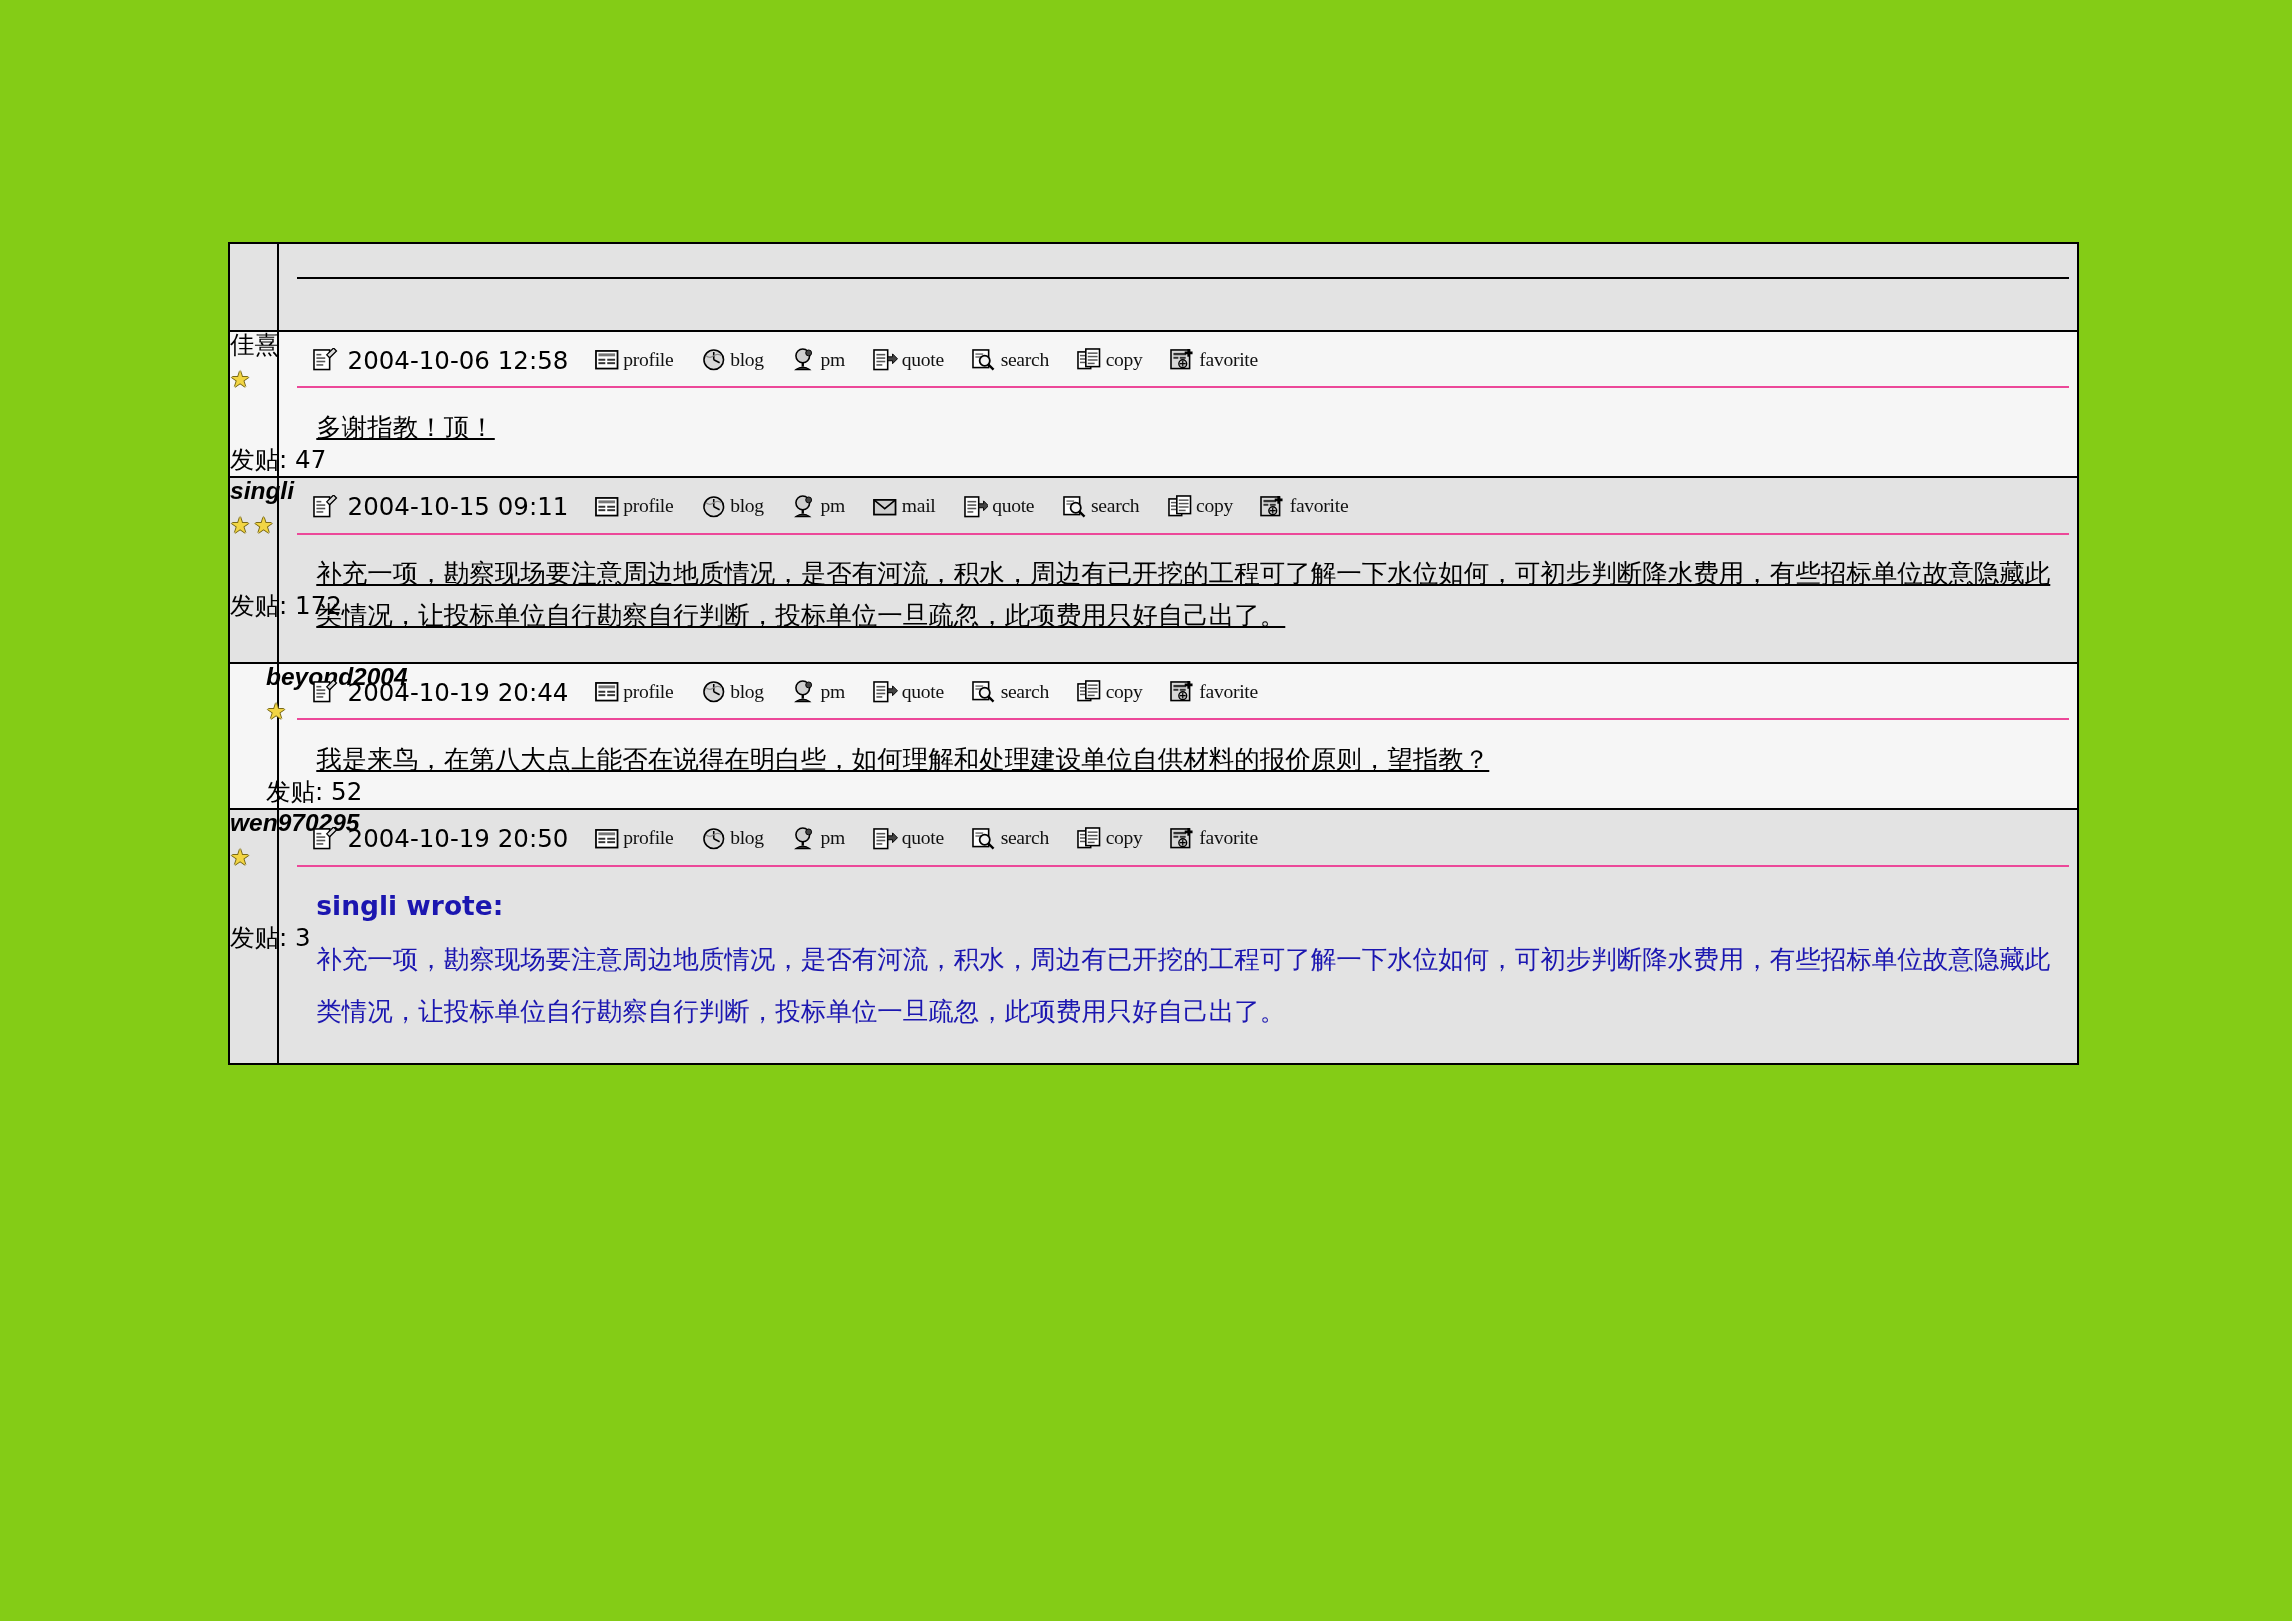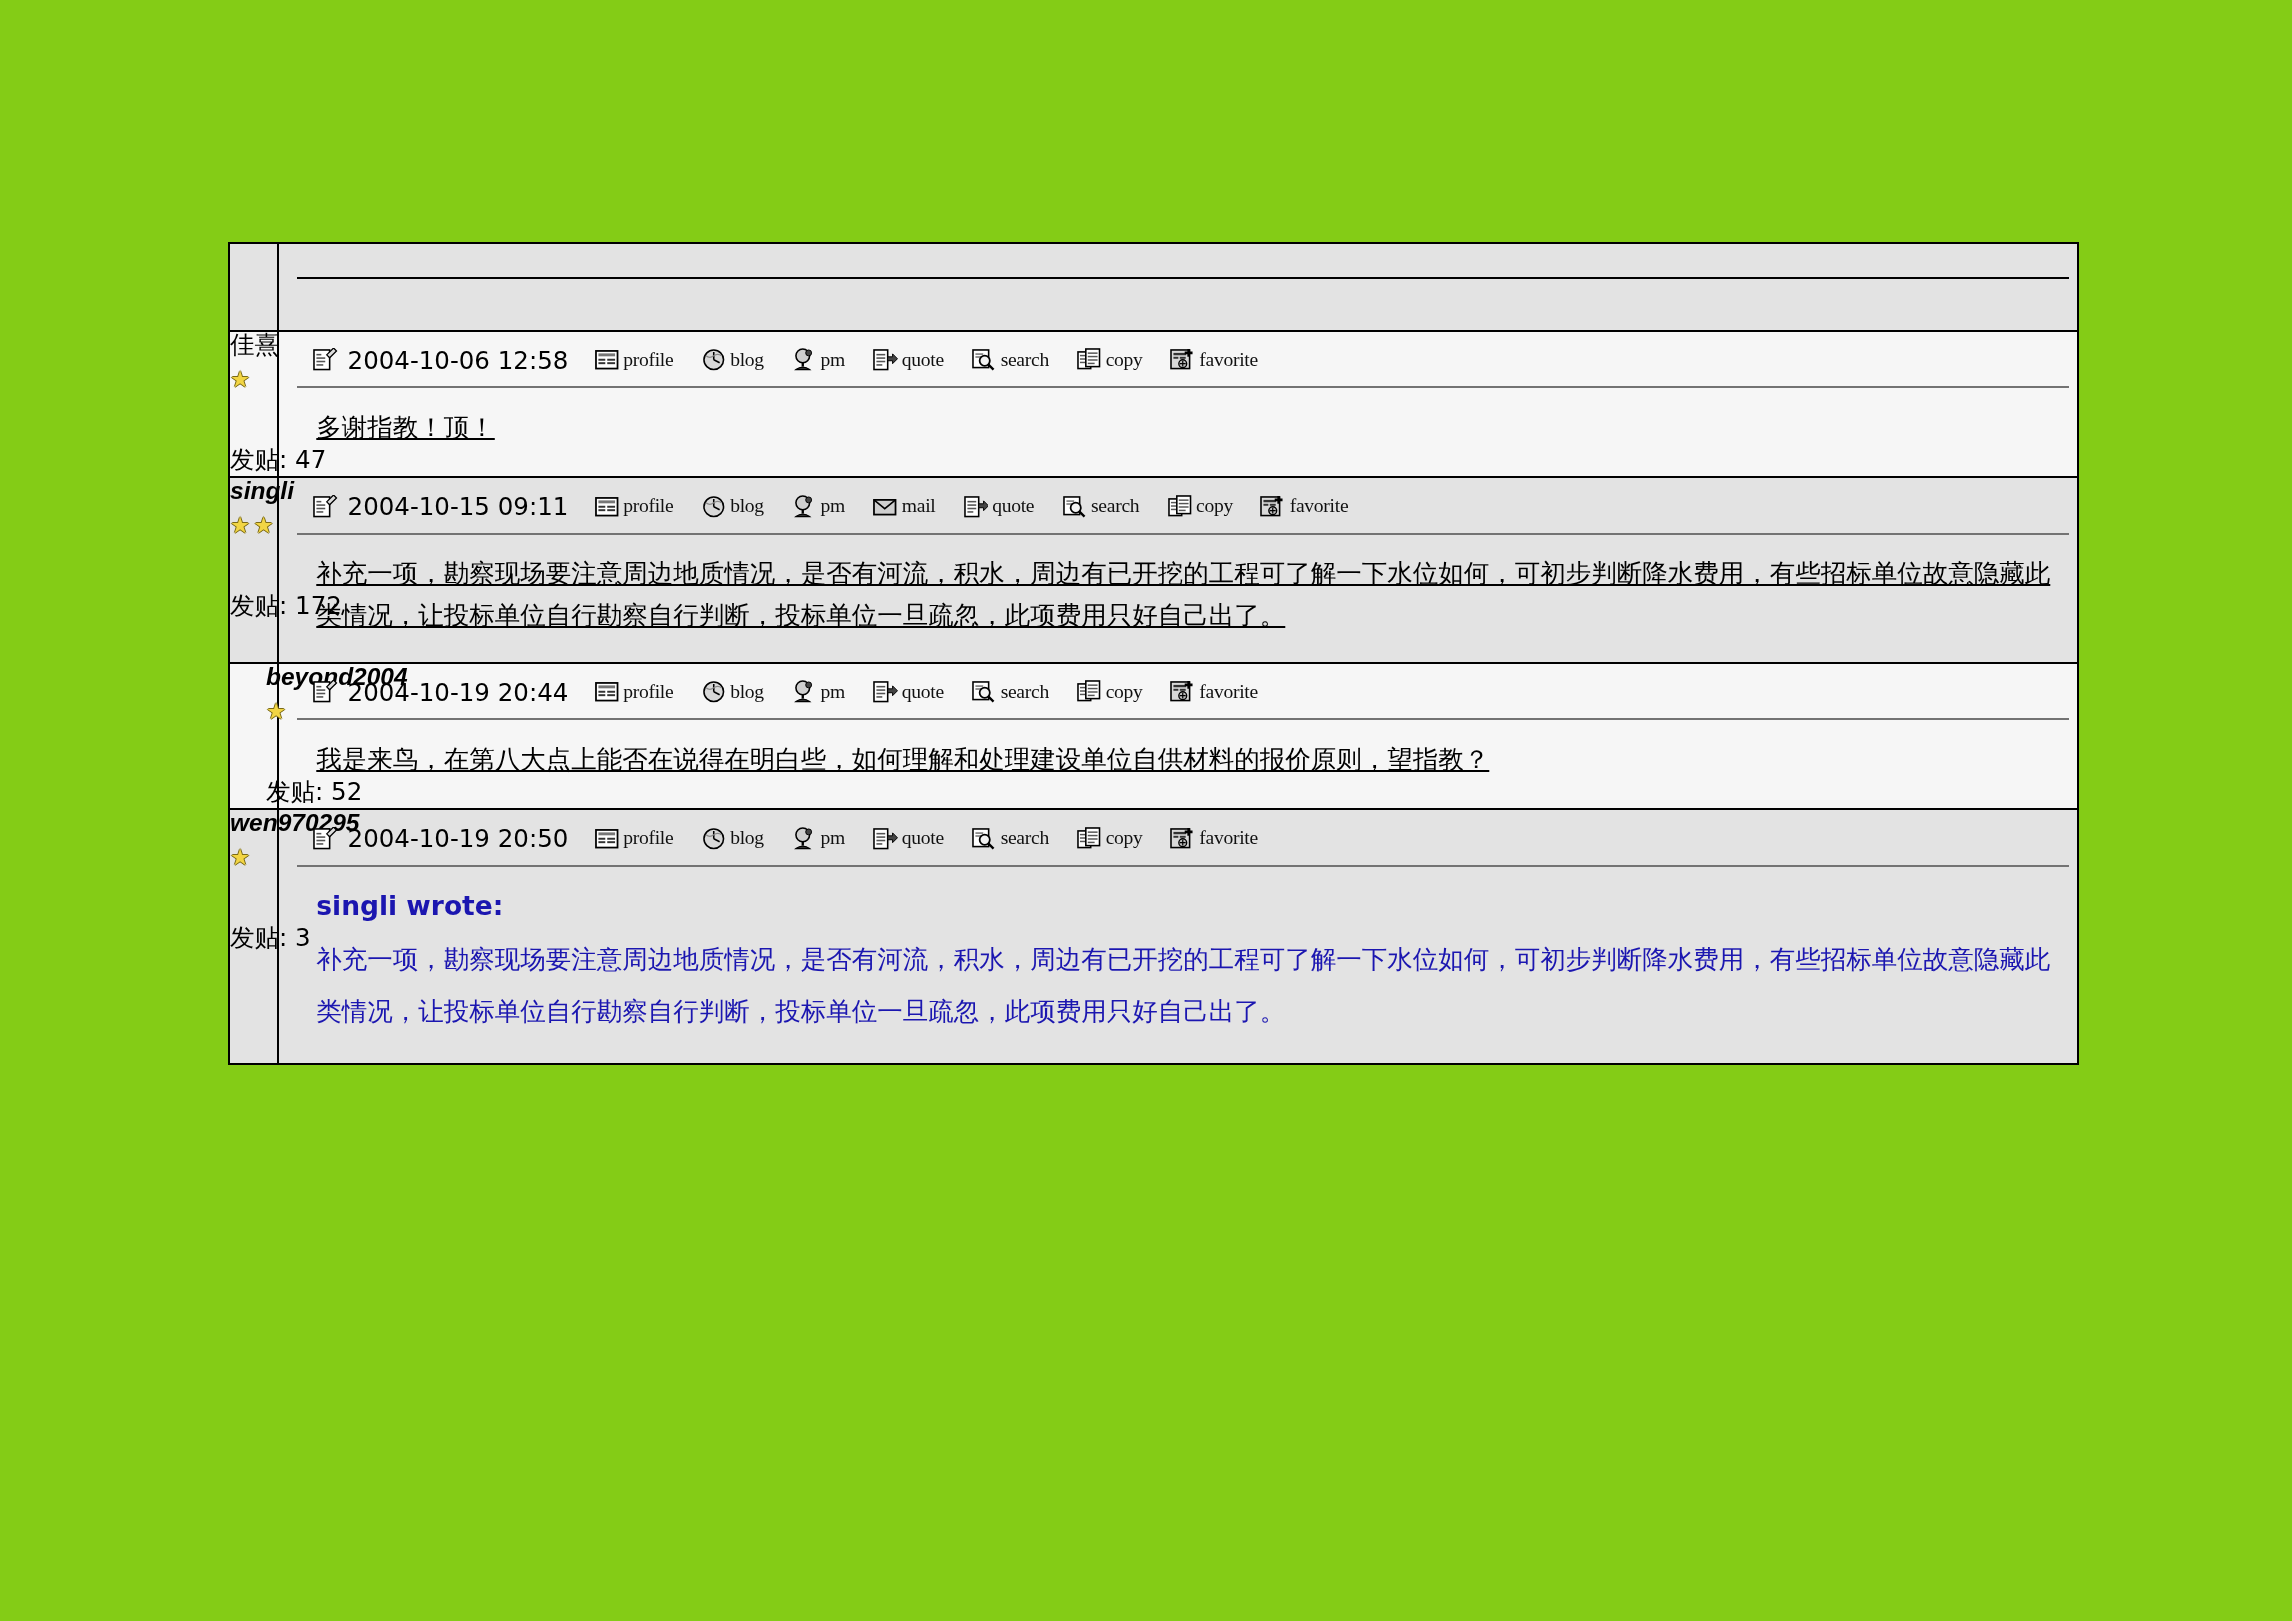--- a/index.html
+++ b/index.html
@@ -93,21 +93,21 @@
     white-space: nowrap;
   }
 
   
   .body-cell { padding: 0; }
 
   .meta-row {
     display: flex;
     align-items: center;
     padding: 13.7px 0 11.8px 15.7px;
-    border-bottom: 2px solid #737373;
+    border-bottom: 2px solid #ec4899;
     margin: 0 7.8px 0 17.6px;
     white-space: nowrap;
     text-align: center;
   }
 
   .timestamp {
     font-size: 24.5px;
     font-family: "DejaVu Sans", "Liberation Sans", sans-serif;
     color: #000;
     margin-right: 25.5px;

